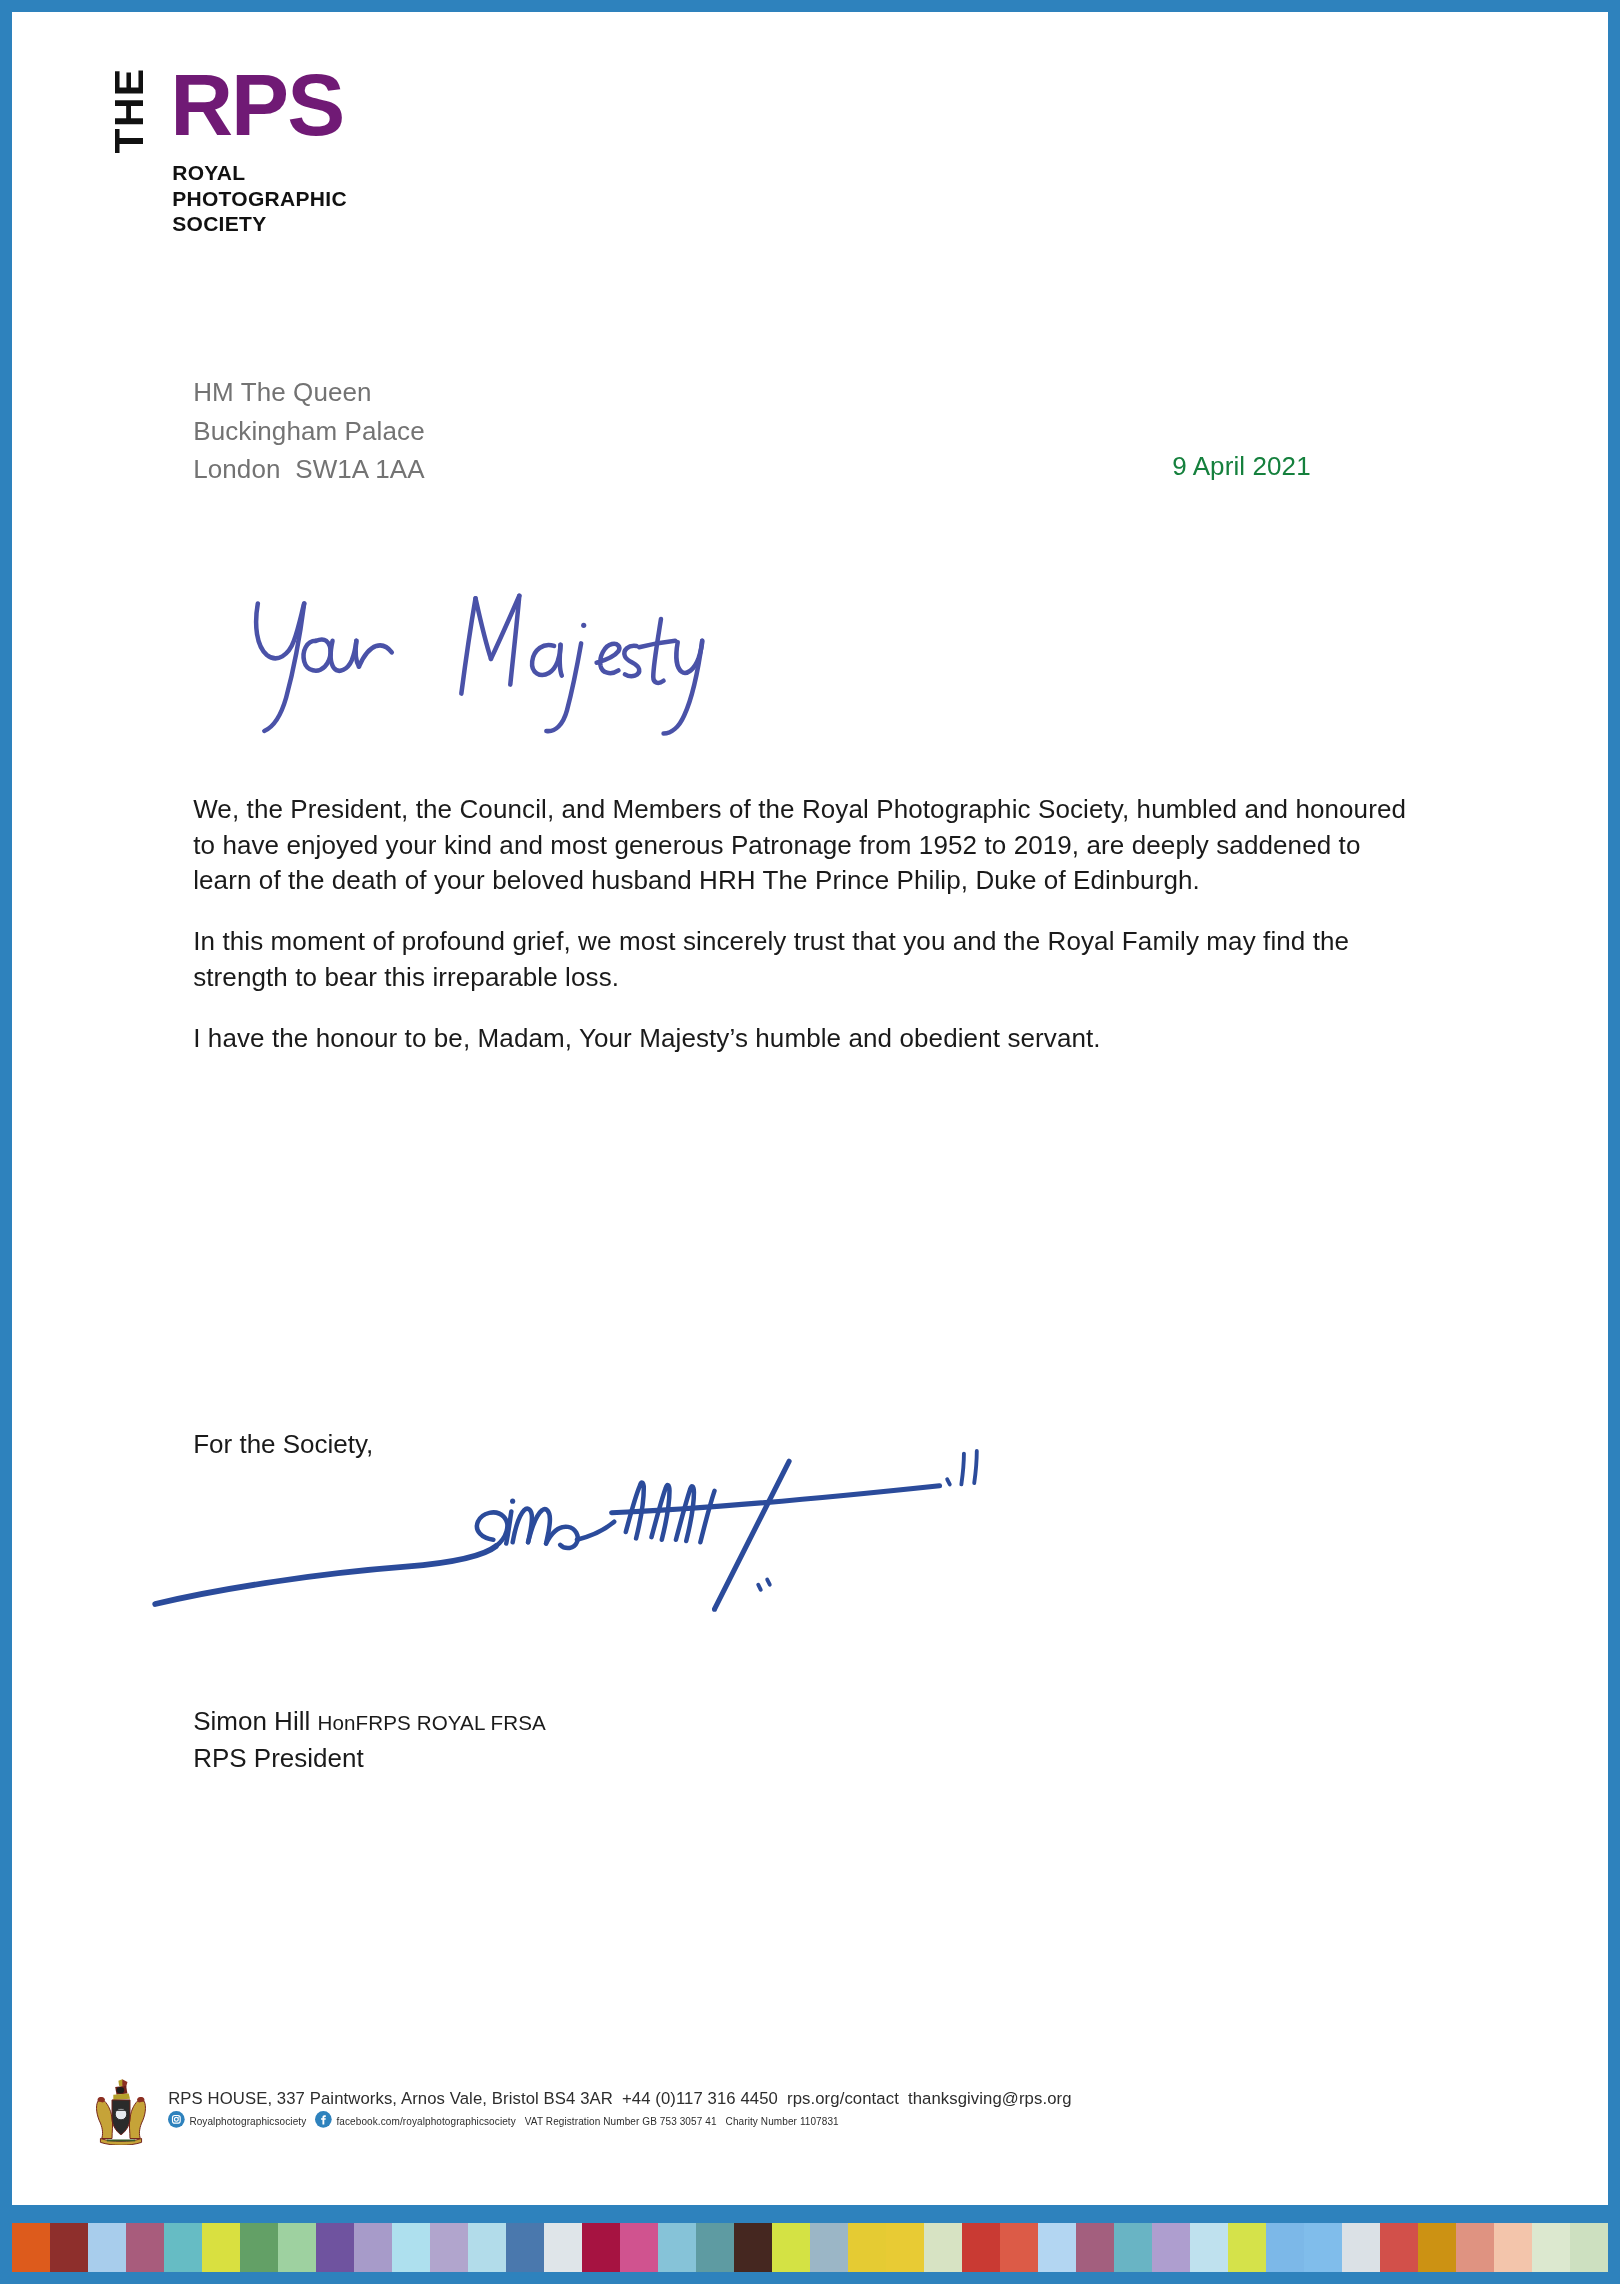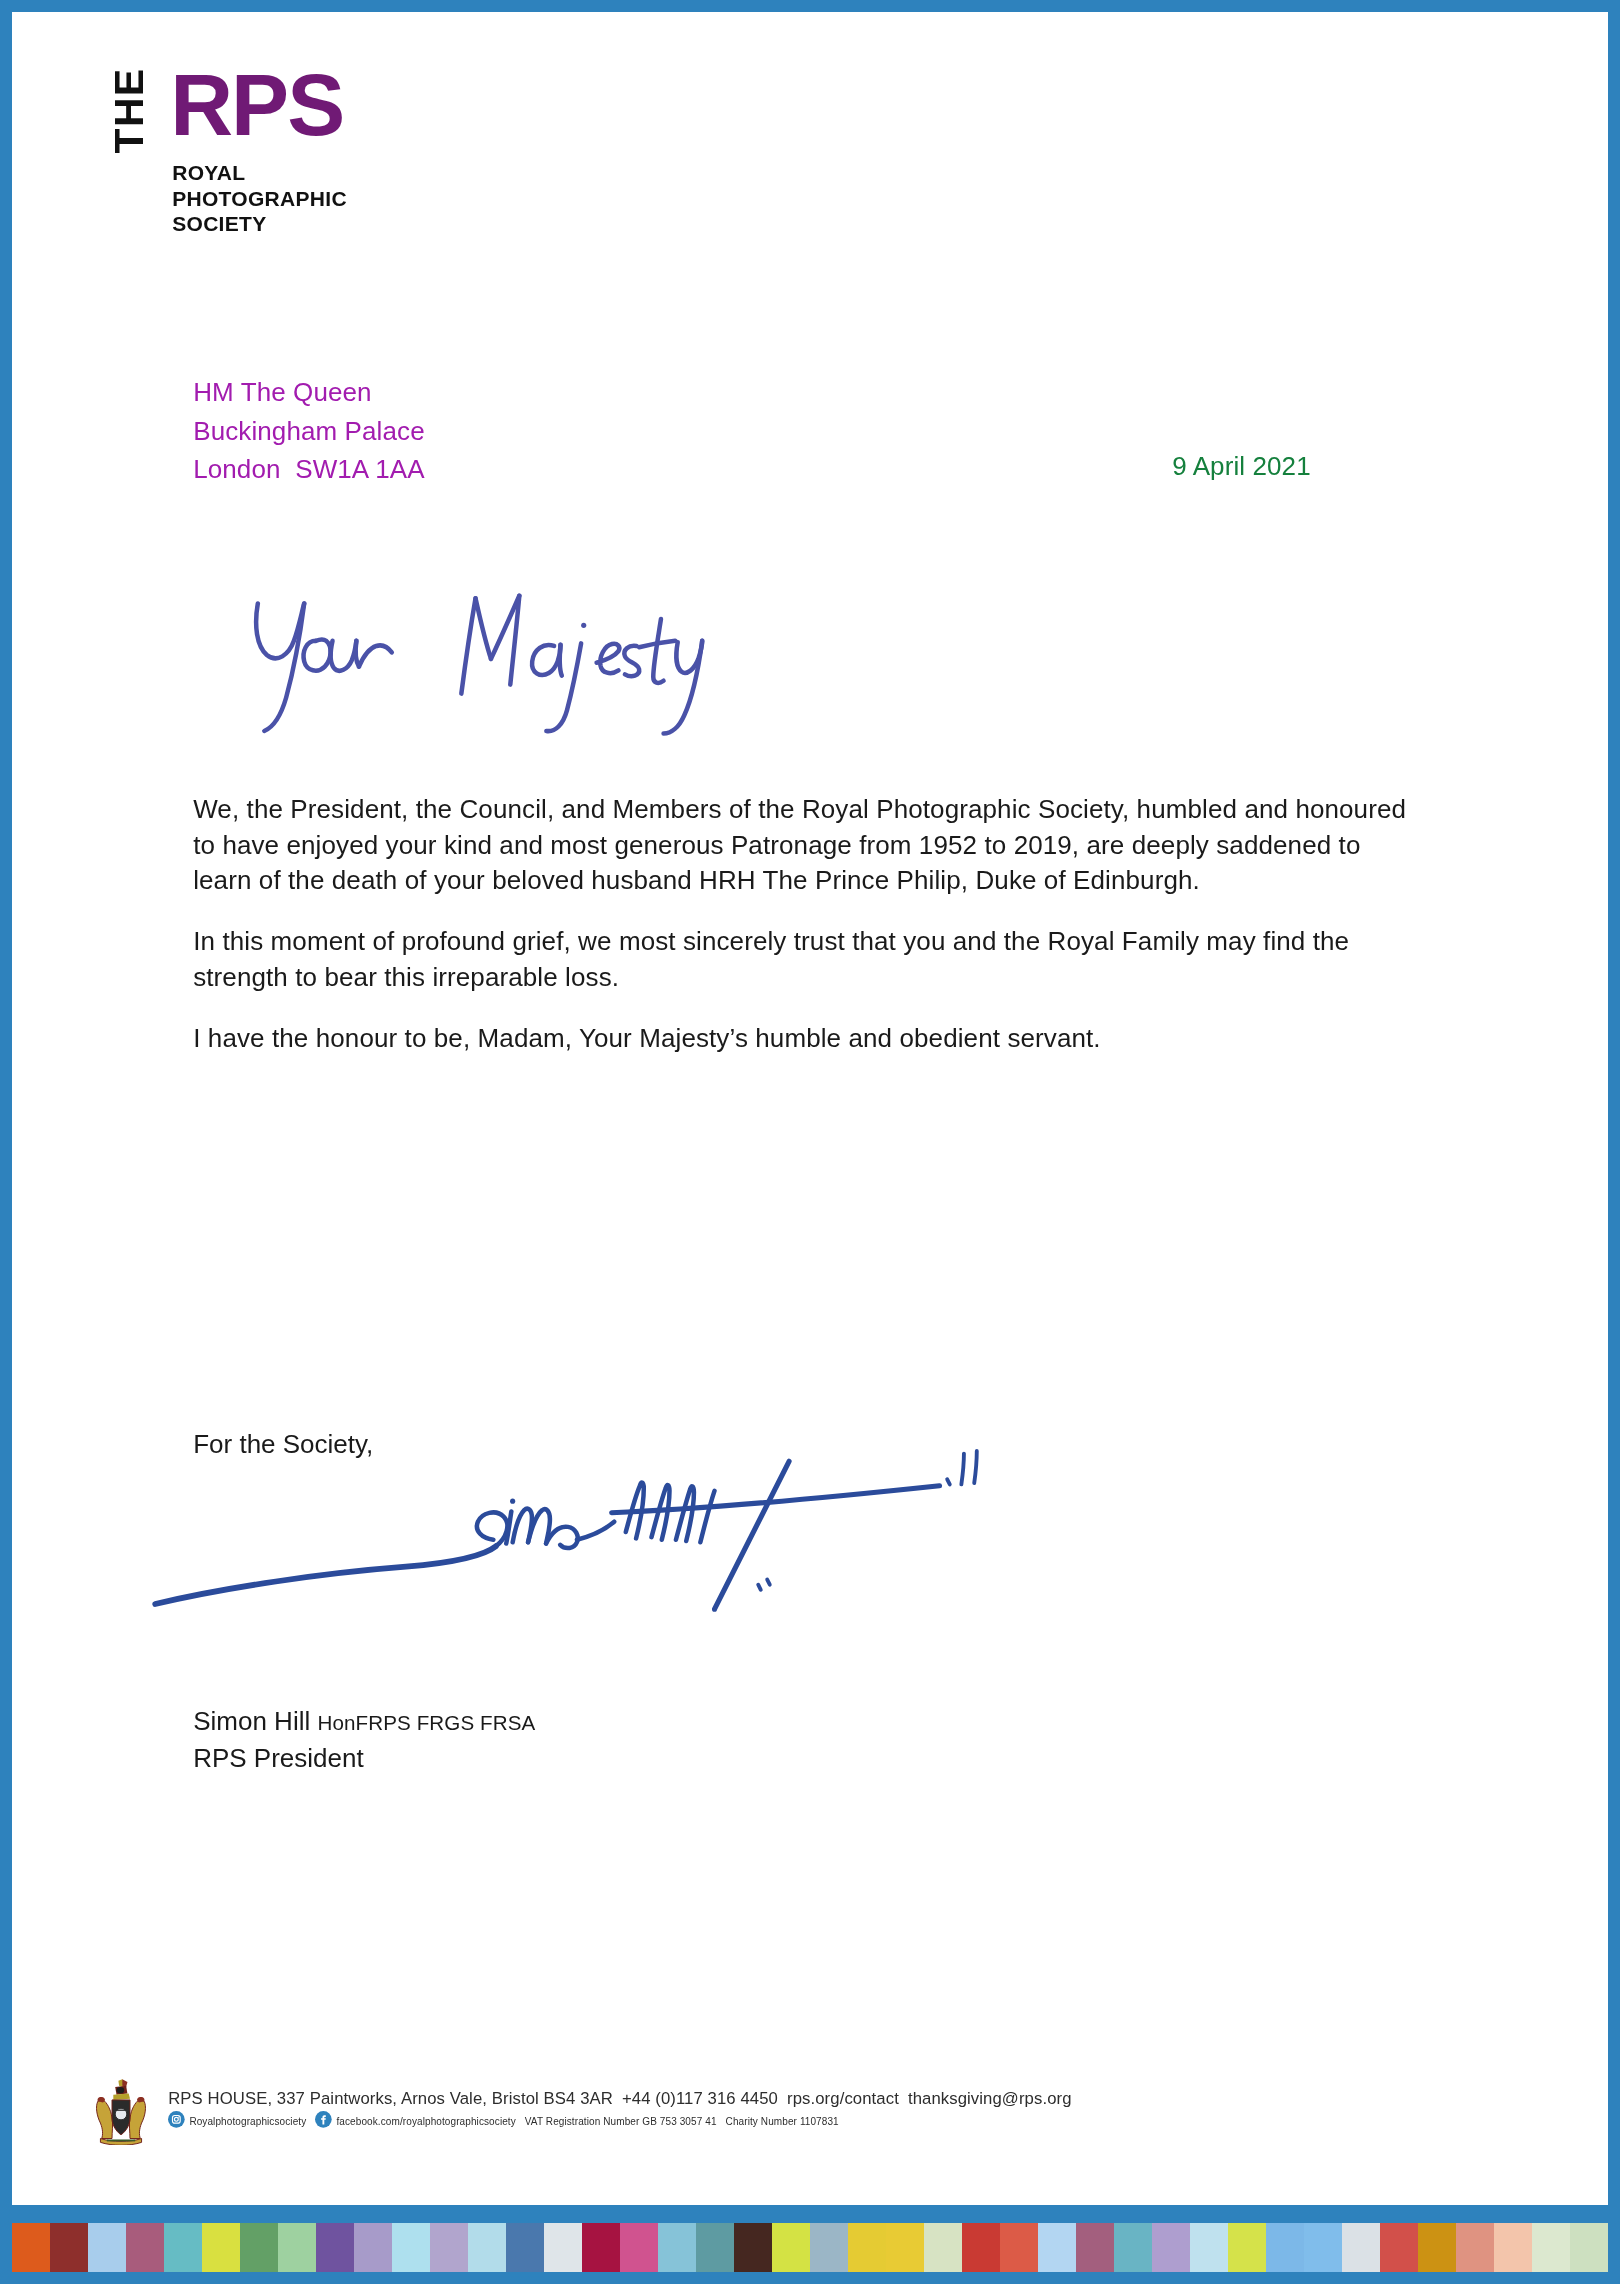--- a/index.html
+++ b/index.html
@@ -79,21 +79,21 @@
   #letter {
     position: absolute;
     left: 181px;
     top: 361px;
     width: 1236px;
   }
 
   .addr {
     font-size: 26px;
     line-height: 1.48;
-    color: #a21caf;
+    color: #737373;
     letter-spacing: 0.1px;
   }
   .addr-line { white-space: pre; }
 
   #date {
     position: absolute;
     left: 979px;
     top: 78px;
     width: 258px;
     text-align: left;
@@ -306,21 +306,21 @@
 
           <path d="M1242 58 L1246 66" stroke-width="6"></path>
           <path d="M1268 18 C1268 36 1266 52 1264 66" stroke-width="6"></path>
           <path d="M1288 14 C1288 34 1286 50 1284 64" stroke-width="6"></path>
           <path d="M948 222 L952 230" stroke-width="6"></path>
           <path d="M962 214 L966 222" stroke-width="6"></path>
         </svg>
       </div>
 
       <div id="signer">
-        <div><span>Simon Hill</span> <span class="postnom">HonFRPS FRGS FRSA</span></div>
+        <div><span>Simon Hill</span> <span class="postnom">HonFRPS ROYAL FRSA</span></div>
         <div>RPS President</div>
       </div>
 
     </div>
 
     <div id="footer">
 
       <div id="crest">
         <svg viewBox="0 0 84 104" xmlns="http://www.w3.org/2000/svg">
 

